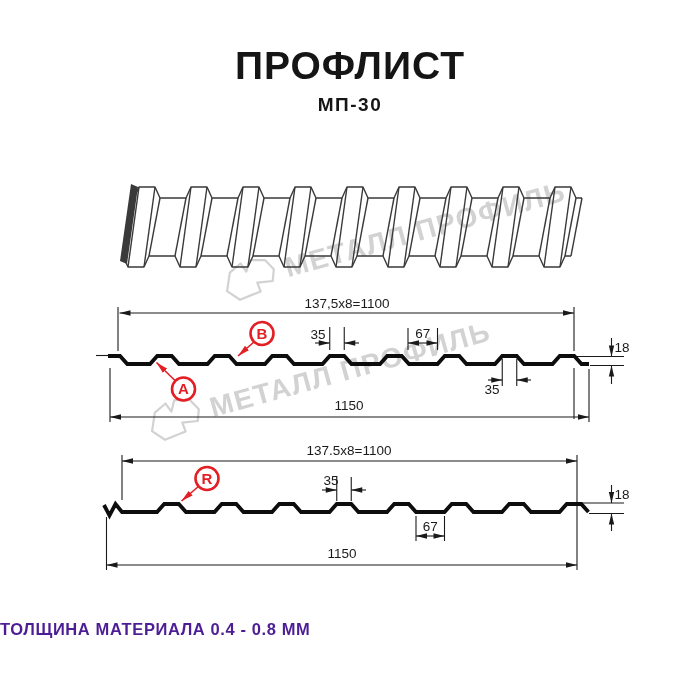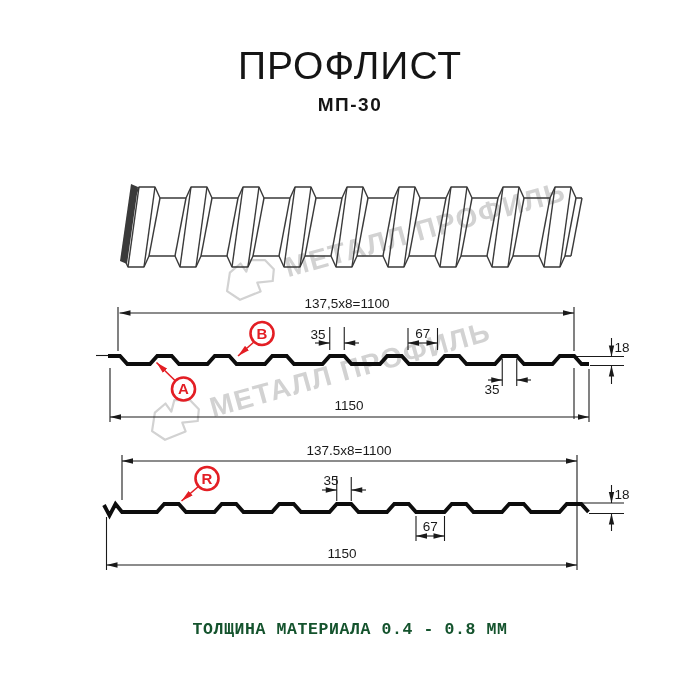--- a/index.html
+++ b/index.html
@@ -1,22 +1,22 @@
 <!DOCTYPE html>
 <html><head>
 <meta charset="utf-8">
 <style>
   html,body{margin:0;padding:0;background:#ffffff;}
   .page{position:relative;width:700px;height:700px;background:#fff;overflow:hidden;
         font-family:"Liberation Sans",sans-serif;}
   .hdr{position:absolute;top:44px;left:0;width:100%;text-align:center;z-index:3;}
-  .hdr h1{margin:0;font-size:39px;font-weight:400;letter-spacing:1px;color:#151515;}
+  .hdr h1{margin:0;font-size:39px;font-weight:700;letter-spacing:1px;color:#151515;}
   .hdr .sub{margin-top:6px;font-size:19px;font-weight:700;letter-spacing:1.5px;color:#151515;}
-  .cap{position:absolute;top:620px;left:0;width:100%;text-align:center;font-size:16.5px;
-       font-weight:700;letter-spacing:.6px;color:#14532d;z-index:3;font-family:Liberation Mono, monospace;}
+  .cap{position:absolute;top:620px;left:0;width:100%;font-size:16.5px;
+       font-weight:700;letter-spacing:.6px;color:#4c1d95;z-index:3;}
   .wm{position:absolute;display:flex;align-items:center;gap:9px;z-index:1;
       transform:rotate(-15.5deg);transform-origin:0 50%;white-space:nowrap;}
   .wm-text{font-size:28px;font-weight:700;letter-spacing:1.5px;color:#d2d2d2;}
   .wm-logo{flex:0 0 auto;}
   .wm-logo polygon{fill:none;stroke:#d2d2d2;stroke-width:2.6;stroke-linejoin:round;}
   #drawing{position:absolute;left:0;top:0;z-index:2;}
   #drawing text{font-family:"Liberation Sans",sans-serif;}
 </style>
 </head>
 <body>

